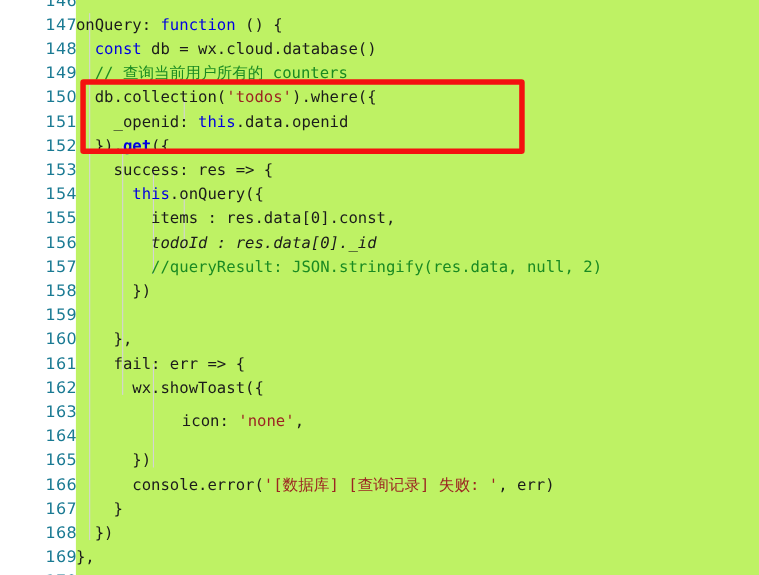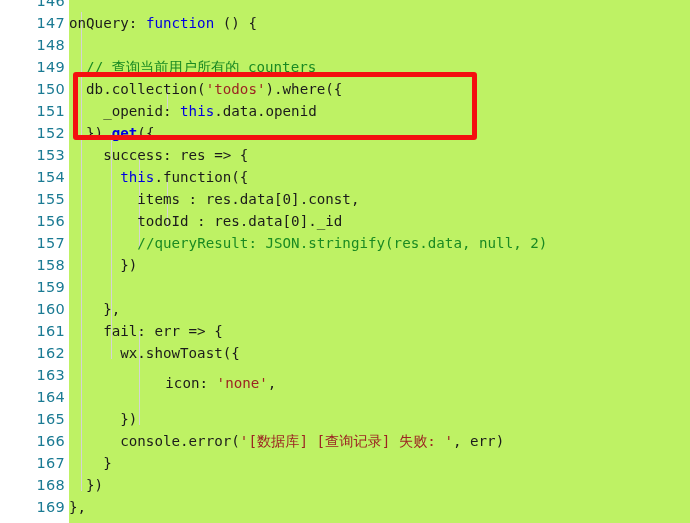--- a/index.html
+++ b/index.html
@@ -23,21 +23,21 @@
   }
 
   
   #gutter {
     position: absolute;
     left: 0;
     top: 0;
     width: 84px;
     height: 523px;
     background: #ffffff;
-    border-right: 6px solid #c2410c;
+    border-right: 1px solid #c2410c;
     box-sizing: border-box;
   }
   .ln {
     position: absolute;
     right: 13px;
     width: 52px;
     text-align: right;
     font-family: "DejaVu Sans", "Liberation Sans", sans-serif;
     font-size: 14.5px;
     line-height: 22px;
@@ -129,28 +129,29 @@
 
   <div id="code">
       <div class="guide" style="left: 12px; top: 12px; height: 479px;"></div>
       <div class="guide" style="left: 42px; top: 133px; height: 226px;"></div>
       <div class="guide" style="left: 70px; top: 155px; height: 94px;"></div>
       <div class="guide" style="left: 70px; top: 331px; height: 94px;"></div>
       <div class="guide" style="left: 98px; top: 88px; height: 22px;"></div>
       <div class="guide" style="left: 98px; top: 177px; height: 50px;"></div>
       <div class="line" style="top: -10px;"></div>
       <div class="line" style="top: 12px;"><span class="pl">onQuery: </span><span class="kw">function</span><span class="pl"> () {</span></div>
+      <div class="line" style="top: 34px;"><span class="pl">  </span><span class="kw">const</span><span class="pl"> db = wx.cloud.database()</span></div>
       <div class="line" style="top: 56px;"><span class="pl">  </span><span class="cmt">// 查询当前用户所有的 counters</span></div>
       <div class="line" style="top: 78px;"><span class="pl">  db.collection(</span><span class="str">'todos'</span><span class="pl">).where({</span></div>
       <div class="line" style="top: 100px;"><span class="pl">    _openid: </span><span class="kw">this</span><span class="pl">.data.openid</span></div>
       <div class="line" style="top: 122px;"><span class="pl">  }).</span><span class="fn">get</span><span class="pl">({</span></div>
       <div class="line" style="top: 144px;"><span class="pl">    success: res =&gt; {</span></div>
-      <div class="line" style="top: 166px;"><span class="pl">      </span><span class="kw">this</span><span class="pl">.function({</span></div>
+      <div class="line" style="top: 166px;"><span class="pl">      </span><span class="kw">this</span><span class="pl">.onQuery({</span></div>
       <div class="line" style="top: 188px;"><span class="pl">        items : res.data[</span><span class="num">0</span><span class="pl">].const,</span></div>
-      <div class="line" style="top: 210px;"><span class="pl">        todoId : res.data[</span><span class="num">0</span><span class="pl">]._id</span></div>
+      <div class="line" style="top: 210px; font-style: italic;"><span class="pl">        todoId : res.data[</span><span class="num">0</span><span class="pl">]._id</span></div>
       <div class="line" style="top: 232px;"><span class="pl">        </span><span class="cmt">//queryResult: JSON.stringify(res.data, null, 2)</span></div>
       <div class="line" style="top: 254px;"><span class="pl">      })</span></div>
       <div class="line" style="top: 298px;"><span class="pl">    },</span></div>
       <div class="line" style="top: 320px;"><span class="pl">    fail: err =&gt; {</span></div>
       <div class="line" style="top: 342px;"><span class="pl">      wx.showToast({</span></div>
       <div class="line" style="top: 372px; padding-left: 28px;"><span class="pl">        icon: </span><span class="str">'none'</span><span class="pl">,</span></div>
       <div class="line" style="top: 408px;"><span class="pl">      })</span></div>
       <div class="line" style="top: 430px;"><span class="pl">      console.error(</span><span class="str">'[数据库] [查询记录] 失败: '</span><span class="pl">, err)</span></div>
       <div class="line" style="top: 452px;"><span class="pl">    }</span></div>
       <div class="line" style="top: 474px;"><span class="pl">  })</span></div>

